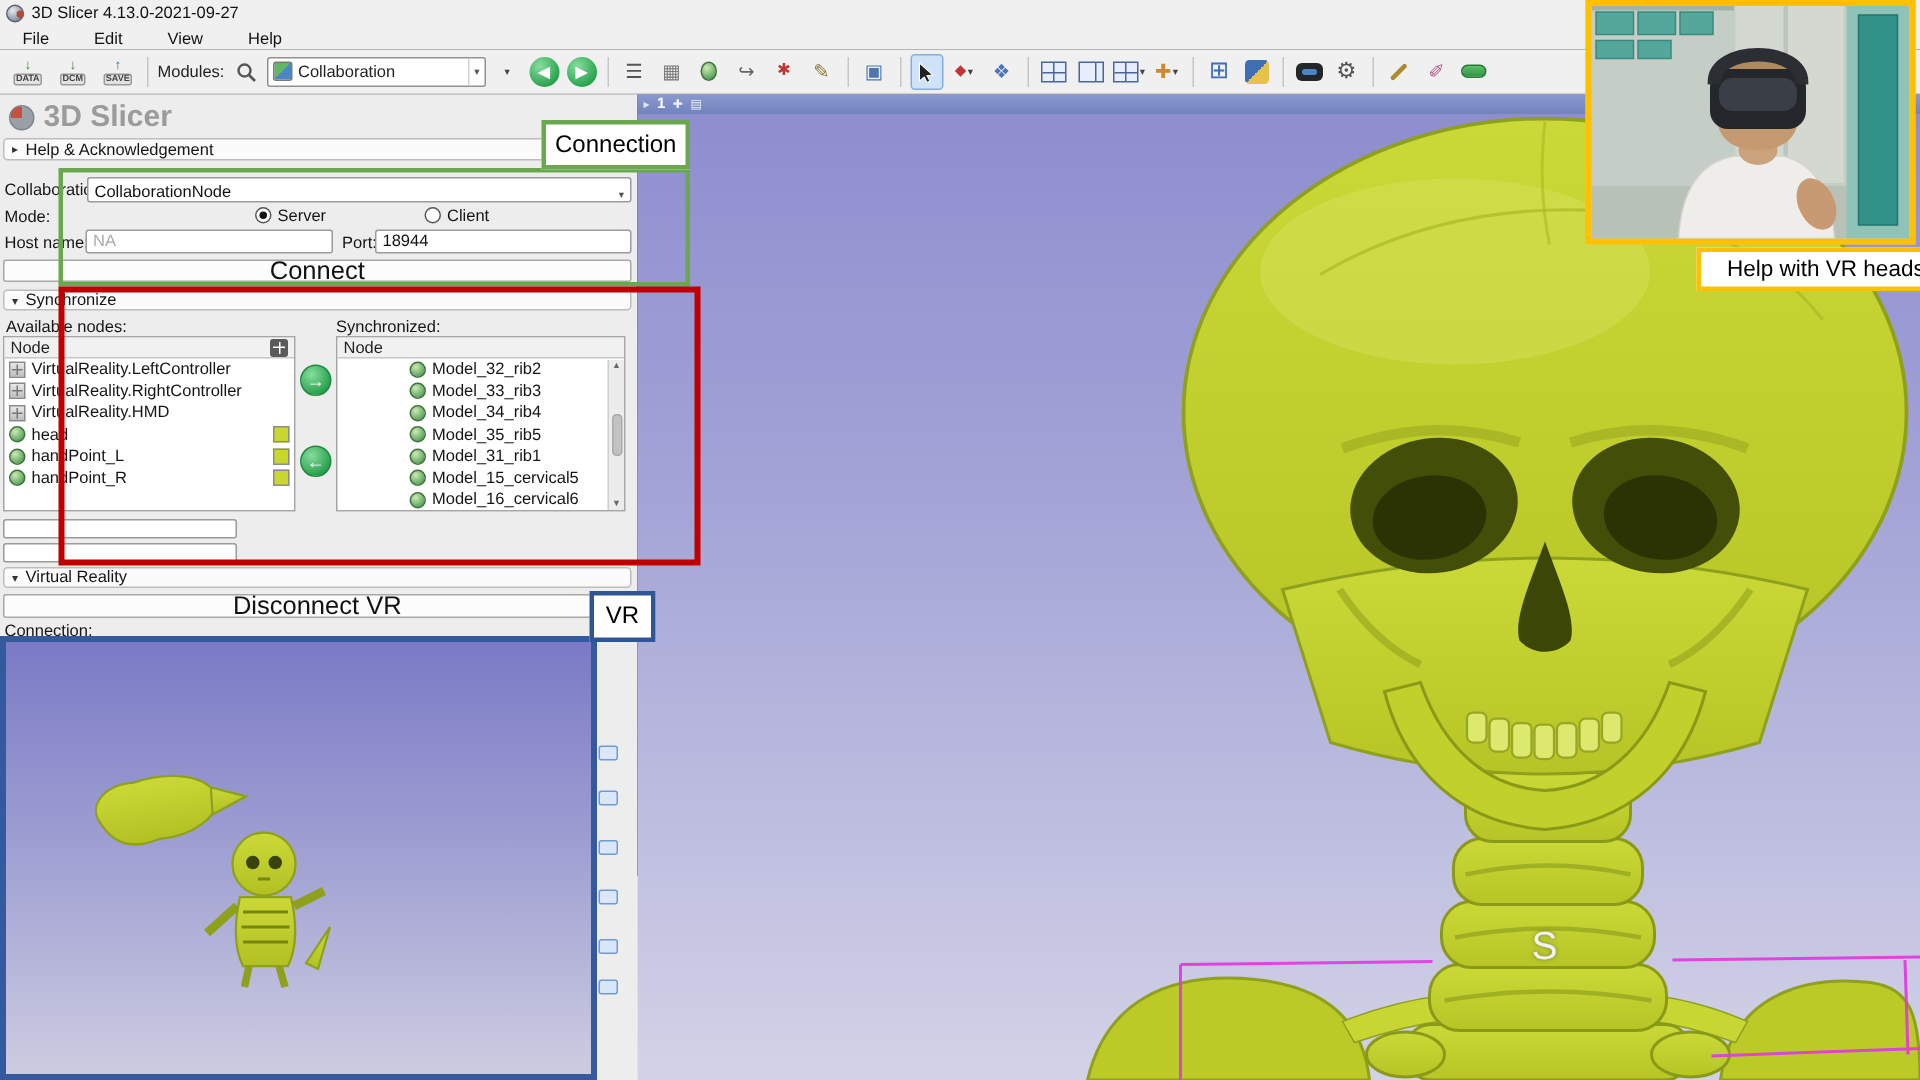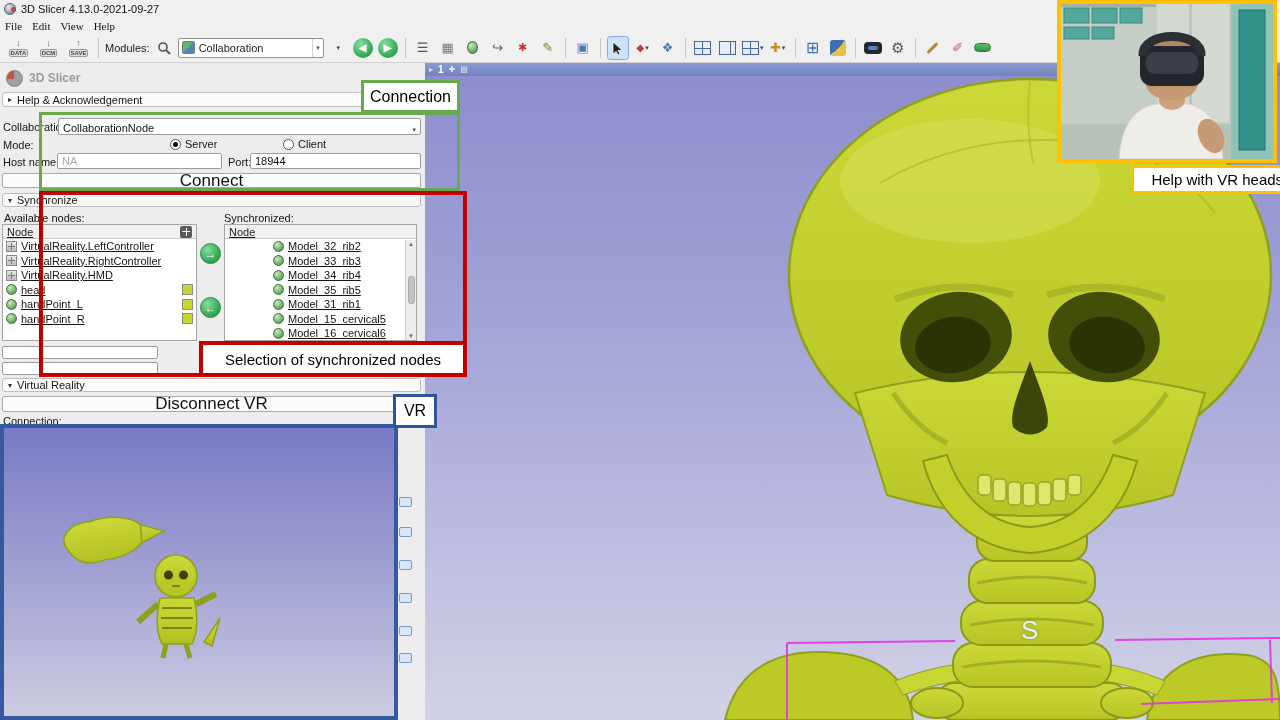--- a/index.html
+++ b/index.html
@@ -4,21 +4,21 @@
 <style>
   * { margin:0; padding:0; box-sizing:border-box; }
   html,body { width:1280px; height:720px; overflow:hidden; font-family:"Liberation Sans",sans-serif; }
   #screen { position:relative; width:1280px; height:584px; background:#000000; }
 
   
   #titlebar { position:absolute; left:0; top:0; width:100%; height:18px; display:flex; align-items:center; gap:5px; padding-left:4px; font-size:11px; color:#111; background:#f0f0f0; }
   #app-icon { width:12px; height:12px; border-radius:50%; background:radial-gradient(circle at 35% 30%,#e8eaee,#8b95a5 70%,#626c7c); border:1px solid #596374; position:relative; }
   #app-icon::after { content:""; position:absolute; right:-1px; top:3px; width:5px; height:5px; background:#b34a3a; border-radius:50%; }
   #menubar { position:absolute; left:0; top:18px; width:100%; height:15px; display:flex; align-items:center; font-size:11px; background:#f0f0f0; color:#111; }
-  #menubar span { padding:0 5px;font-family:Liberation Serif, serif; }
+  #menubar span { padding:0 15px; }
   #toolbar { position:absolute; left:0; top:33px; width:100%; height:30px; background:#f0f0f0; border-bottom:1px solid #cfcfcf; display:flex; align-items:center; padding:0 5px; gap:3px; font-size:11px; color:#222; }
   .tb { height:24px; min-width:22px; display:flex; align-items:center; justify-content:center; border-radius:3px; }
   .sep { width:1px; height:20px; background:#c6c6c6; margin:0 3px; }
   .fileicon { display:flex; flex-direction:column; align-items:center; width:27px; line-height:1; }
   .fileicon .arr { color:#2f8f2f; font-weight:bold; font-size:9px; }
   .fileicon .cap { font-size:6px; font-weight:bold; color:#444; background:#e2e2e2; border:1px solid #9a9a9a; border-radius:2px; padding:0 1px; margin-top:1px; }
   .glyph { font-size:13px; line-height:1; }
   #module-combo { display:flex; align-items:center; gap:4px; width:146px; height:20px; background:#fff; border:1px solid #919191; border-radius:2px; padding:0 3px; }
   #module-combo .chev { margin-left:auto; font-size:7px; color:#555; border-left:1px solid #d0d0d0; padding-left:3px; align-self:stretch; display:flex; align-items:center; }
   .module-ico { width:13px; height:13px; border-radius:2px; background:linear-gradient(135deg,#61b863 0 50%,#4d86c6 50% 100%); border:1px solid #7a7a7a; }
@@ -33,32 +33,32 @@
   .pill { width:17px; height:9px; border-radius:5px; background:linear-gradient(180deg,#5cc06a,#2f9340); border:1px solid #237a33; }
   .sq { width:16px; height:16px; border-radius:3px; }
   .vricon { width:18px; height:12px; border-radius:4px; background:#23262b; position:relative; }
   .vricon::after { content:""; position:absolute; left:4px; top:4px; width:10px; height:4px; border-radius:2px; background:#4d86c6; }
   .wrenchbar { width:3px; height:14px; background:#b08830; transform:rotate(45deg); border-radius:2px; }
 
   
   #module-panel { position:absolute; left:0; top:63px; width:425px; height:657px; background:#ededed; font-size:11px; color:#151515; z-index:1; }
   #logo-row { position:absolute; left:6px; top:3px; height:24px; display:flex; align-items:center; gap:6px; }
   #logo-circle { width:17px; height:17px; border-radius:50%; background:conic-gradient(#9aa0a8 0 75%, #c7513f 75% 100%); border:1px solid #7c828c; }
-  #logo-title { font-size:12px; font-weight:bold; color:#9b9b9b; }
+  #logo-title { font-size:20px; font-weight:bold; color:#9b9b9b; }
   .panel-btn { position:absolute; background:#fbfbfb; border:1px solid #bdbdbd; border-radius:3px; display:flex; align-items:center; gap:5px; padding:0 5px; font-size:11px; color:#151515; }
   .caret { font-size:8px; color:#333; }
   .lbl { position:absolute; white-space:nowrap; }
   .inp { position:absolute; background:#fff; border:1px solid #9b9b9b; border-radius:2px; font-size:11px; padding:0 4px; color:#111; font-family:"Liberation Sans",sans-serif; }
   .inp::placeholder { color:#a9a9a9; }
   .btnw { position:absolute; background:#fcfcfc; border:1px solid #a8a8a8; border-radius:2px; display:flex; align-items:center; justify-content:center; font-size:17px; font-family:"Liberation Sans",sans-serif; color:#111; }
   .combo { display:flex; align-items:flex-end; }
   .combo .chev { margin-left:auto; font-size:7px; color:#555; }
   .radio { display:inline-block; width:11px; height:11px; border:1px solid #555; border-radius:50%; background:#fff; vertical-align:-2px; margin-right:4px; position:relative; }
   .radio.sel::after { content:""; position:absolute; left:2px; top:2px; width:5px; height:5px; border-radius:50%; background:#111; }
-  .listbox { position:absolute; background:#fff; border:1px solid #a5a5a5; overflow:hidden;text-decoration:underline; }
+  .listbox { position:absolute; background:#fff; border:1px solid #a5a5a5; overflow:hidden; }
   .list-head { height:14px; background:#f1f1f1; border-bottom:1px solid #c9c9c9; display:flex; align-items:center; padding:0 4px; font-size:11px; color:#222; }
   .lrow { height:14.5px; display:flex; align-items:center; gap:4px; padding:0 3px; white-space:nowrap; overflow:hidden; }
   .sync .lrow { padding-right:13px;padding-left:48px; }
   .ico-model { flex:0 0 11px; width:11px; height:11px; border-radius:50%; background:radial-gradient(circle at 35% 30%,#cdeab2,#5aa35c 75%); border:1px solid #40723f; }
   .ico-transform { flex:0 0 11px; width:11px; height:11px; background:linear-gradient(180deg,#e8e8e8,#bdbdbd); border:1px solid #8a8a8a; position:relative; }
   .ico-transform::before { content:""; position:absolute; left:4px; top:1px; bottom:1px; width:1px; background:#777; }
   .ico-transform::after { content:""; position:absolute; top:4px; left:1px; right:1px; height:1px; background:#777; }
   .swatch { margin-left:auto; width:11px; height:11px; background:var(--model,#c8d62e); border:1px solid #8d8d8d; }
   .grid-ico { margin-left:auto; width:12px; height:12px; background:#5a5a5a; border-radius:2px; position:relative; }
   .grid-ico::before { content:""; position:absolute; inset:2px; background:linear-gradient(#fff,#fff) center/8px 1px no-repeat, linear-gradient(#fff,#fff) center/1px 8px no-repeat; }
@@ -476,21 +476,20 @@
       <span style="font-size:8px">✚</span>
       <span style="font-size:8px">▤</span>
     </div>
 
     <span id="orientation-s">S</span>
   </div>
 
   <div class="anno-box" id="anno-connection-rect"></div>
   <div class="anno-box" id="anno-connection-label">Connection</div>
   <div class="anno-box" id="anno-sync-rect"></div>
-  <div class="anno-box" id="anno-selection-label">Selection of synchronized nodes</div>
   <div class="anno-box" id="anno-vr-label">VR</div>
 
   <div id="webcam">
     <svg viewBox="0 0 212 155" width="212" height="155">
       <rect width="212" height="155" fill="#c4cec6"></rect>
       <rect x="0" y="120" width="212" height="35" fill="#b7c1b8"></rect>
       <rect x="96" y="0" width="72" height="118" fill="#d3d9d1"></rect>
       <rect x="128" y="0" width="3" height="118" fill="#bcc4bb"></rect>
       <g fill="#53a89b" stroke="#3a8a7e">
         <rect x="3" y="4" width="25" height="15"></rect>

